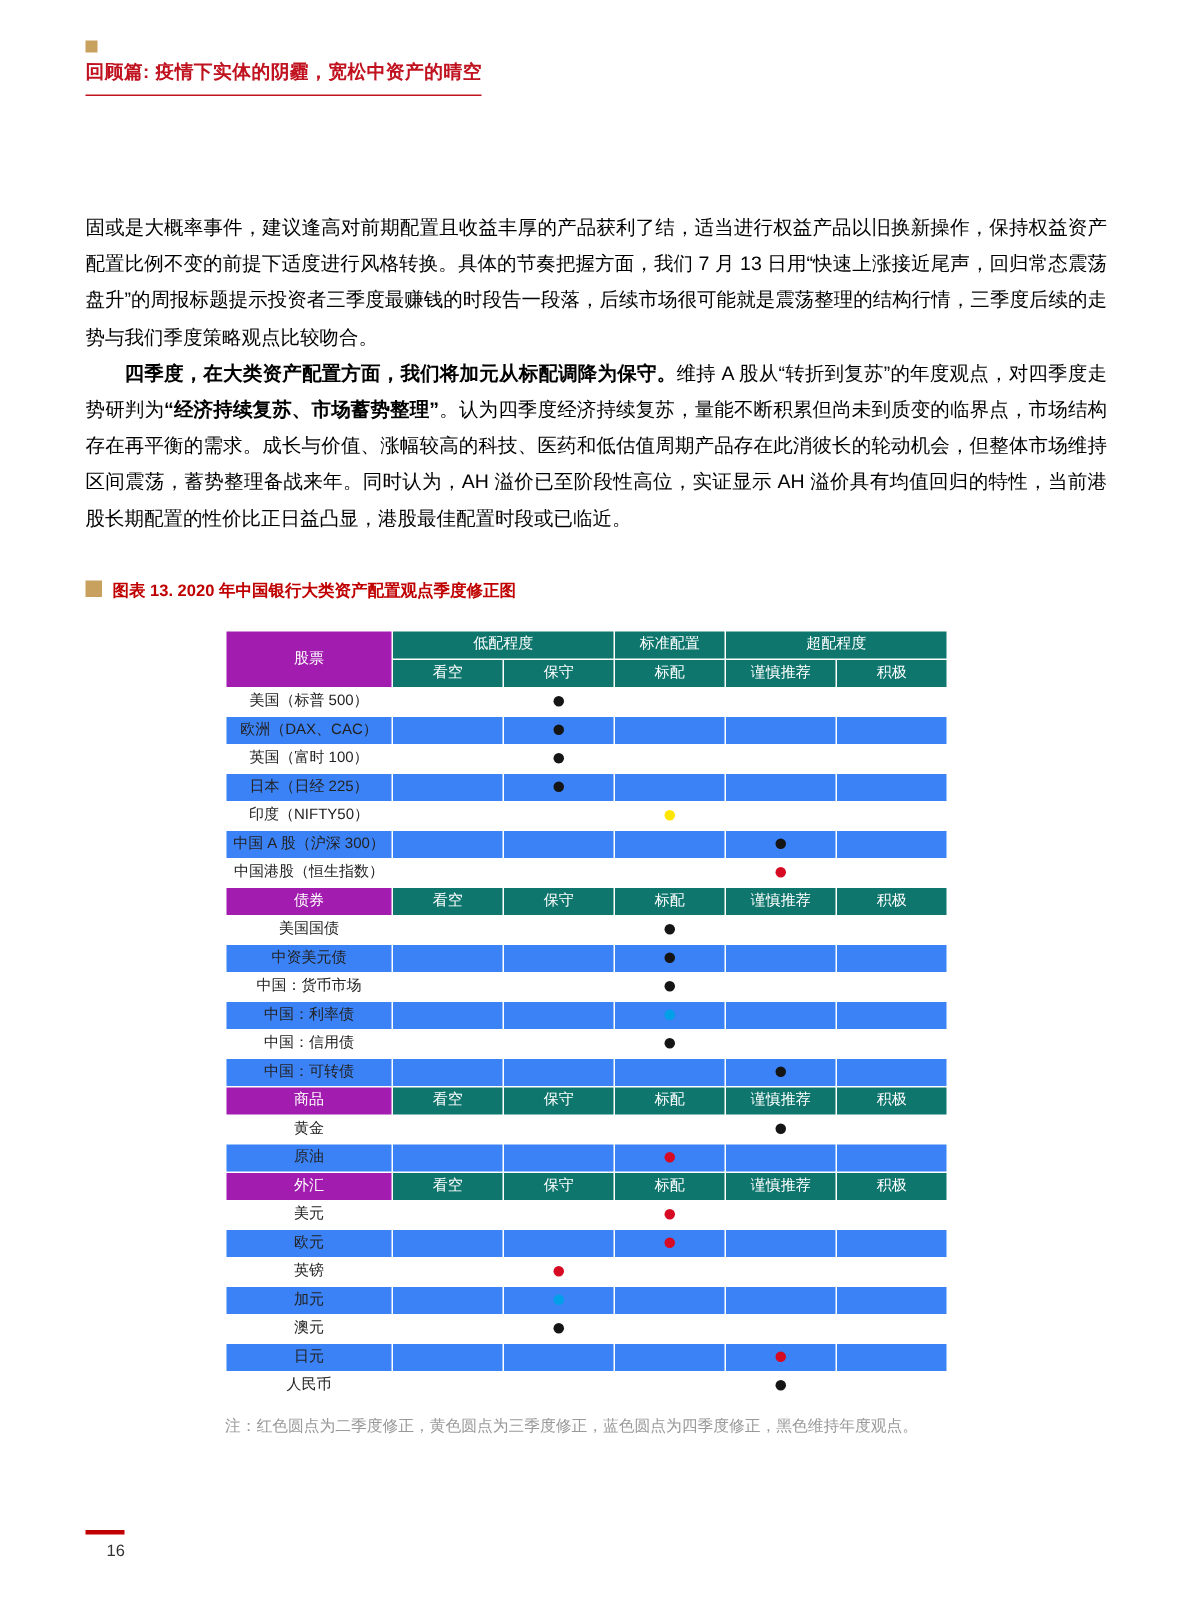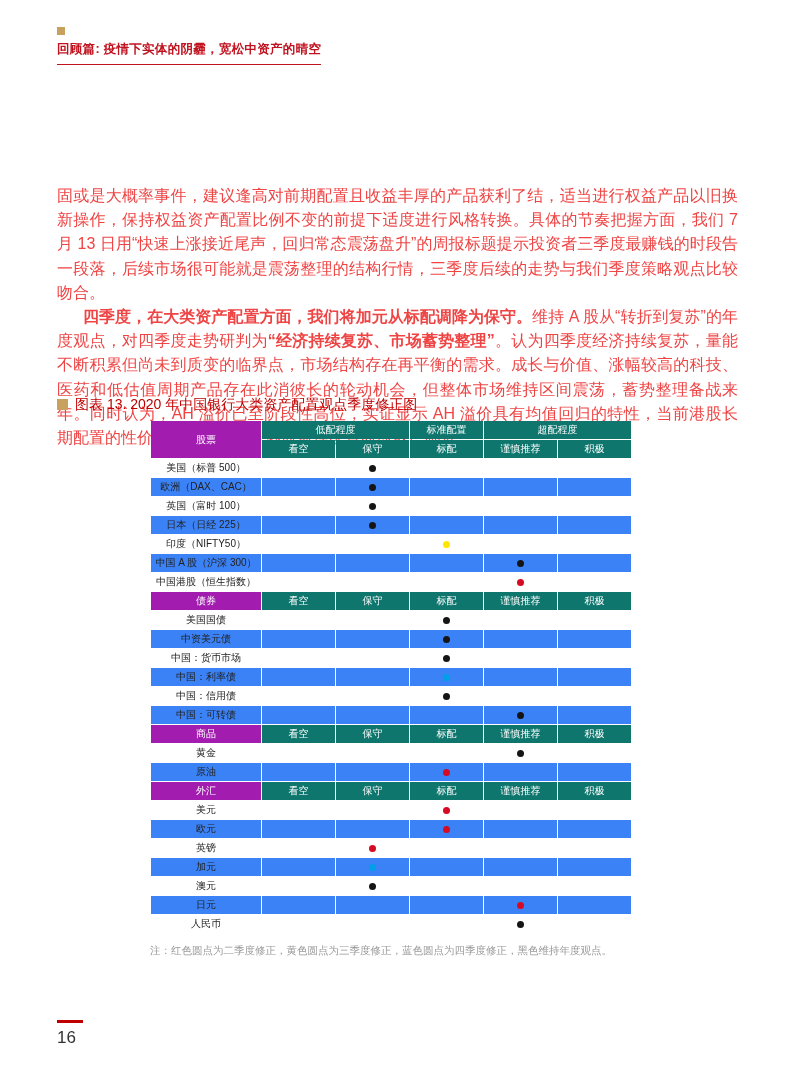--- a/index.html
+++ b/index.html
@@ -14,28 +14,28 @@
   .header { position:absolute; left:57px; top:27px;text-align:right; }
   .gold-sq { width:8px; height:8px; background:#c9a15f; margin-bottom:4px; }
   .header-title {
     display:inline-block; color:#c0121f; font-weight:bold; font-size:12.5px;
     letter-spacing:0.3px; padding-bottom:6px; border-bottom:1.5px solid #c0121f;
   }
 
   
   .body-text {
     position:absolute; left:57px; top:140px; width:681px;
-    font-size:16px; line-height:24.2px; text-align:justify; color:#ef4444;margin-top:44px;
+    font-size:13px; line-height:24.2px; text-align:justify; color:#000000;
   }
   .para { margin:0; }
   .indent { text-indent:26px; }
   .b { font-weight:bold; }
 
   
-  .figure-title { position:absolute; left:57px; top:396px; font-size:14px; font-weight:normal; color:#c00000; }
+  .figure-title { position:absolute; left:57px; top:386px; font-size:11px; font-weight:bold; color:#c00000; }
   .gold-sq2 { display:inline-block; width:11px; height:11px; background:#c9a15f; margin-right:7px; transform:translateY(1px); }
 
   
   .asset-table {
     position:absolute; left:150px; top:420px;
     border-collapse:separate; border-spacing:1px; table-layout:fixed;
   }
   .asset-table td {
     height:18px; line-height:18px; padding:0 2px; text-align:center; vertical-align:middle;
     font-size:10px; overflow:hidden; white-space:nowrap;
@@ -44,21 +44,21 @@
   .deg-head, .rate-head { background:#0f766e; color:#ffffff; font-size:10.5px; }
   .data-row td { background:#ffffff; color:#222222; }
   .data-row.alt td { background:#3b82f6; }
   .dot { display:inline-block; width:7px; height:7px; border-radius:50%; vertical-align:middle; }
 
   
   .note { position:absolute; left:150px; top:944px; font-size:10.5px; color:#999999; }
 
   
   .footer-rule { position:absolute; left:57px; top:1020px; width:26px; height:3px; background:#c00000; }
-  .page-number { position:absolute; left:57px; top:1028px; font-size:17px; color:#333333; }
+  .page-number { position:absolute; left:71px; top:1028px; font-size:11px; color:#333333; }
 </style>
 </head>
 <body>
 
 <div class="page">
 
   <div class="header">
     <div class="gold-sq"></div>
     <div class="header-title">回顾篇: 疫情下实体的阴霾，宽松中资产的晴空</div>
   </div>

